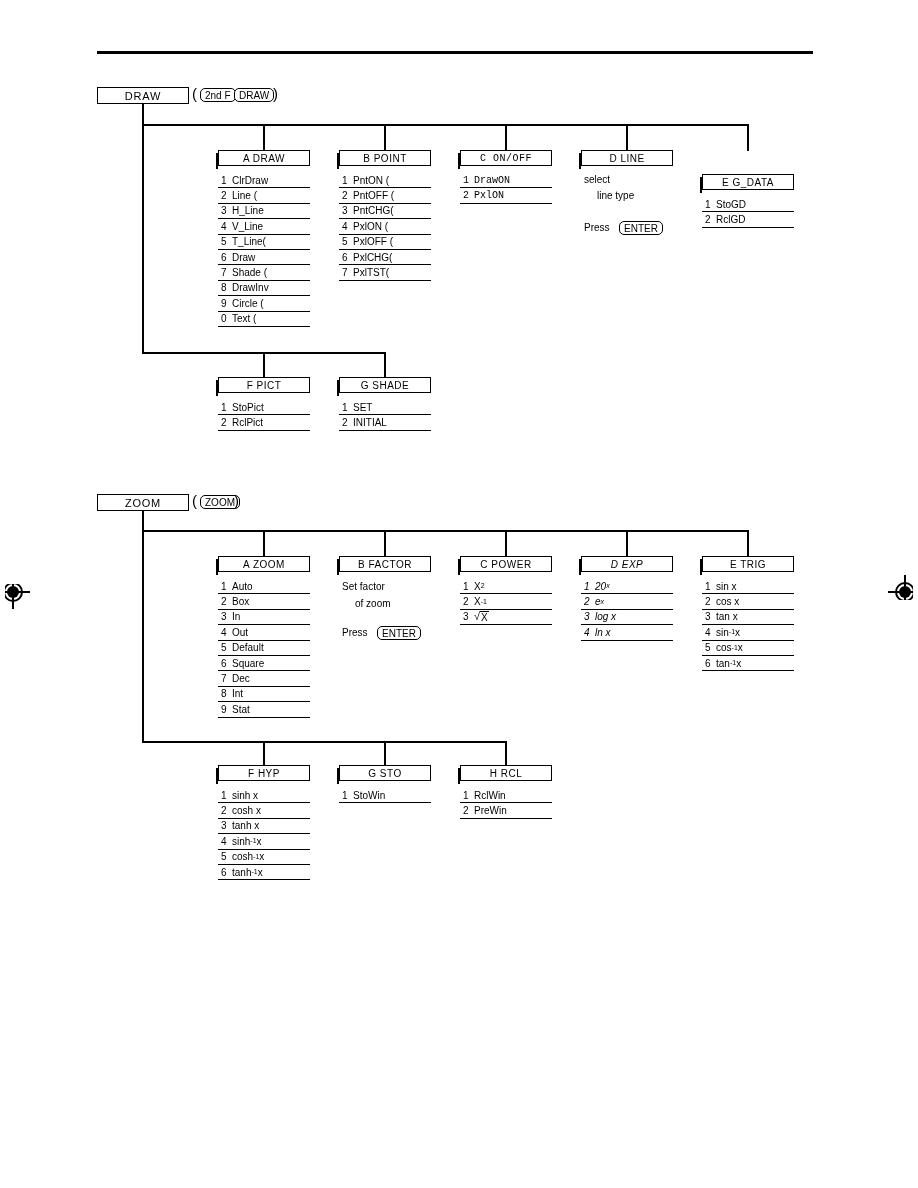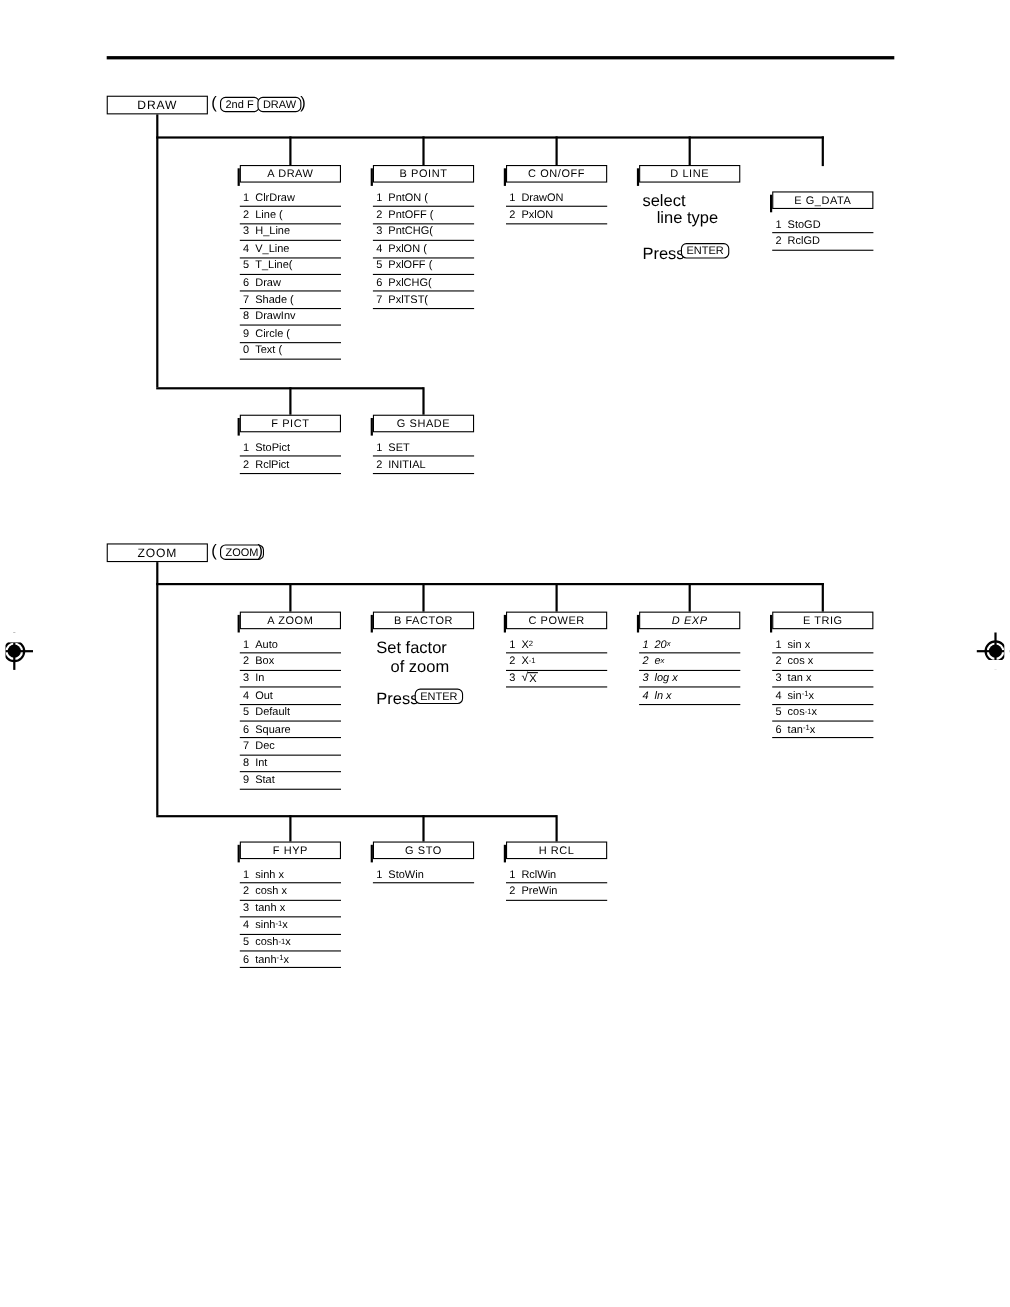--- a/index.html
+++ b/index.html
@@ -84,21 +84,21 @@
   .menu .item .num{display:inline-block;width:11px;}
   .menu .item .lbl{display:inline-block;}
   sup{font-size:7px;vertical-align:super;line-height:0;}
 
   
   .radical{display:inline-flex;align-items:flex-start;}
   .radical .sign{font-size:11px;line-height:11px;}
   .radical .rad{border-top:1.2px solid #000;padding:0 1px;line-height:11px;font-size:10px;}
 
   
-  .note{position:absolute;font-size:15px;white-space:nowrap;}
+  .note{position:absolute;font-size:10px;white-space:nowrap;}
 </style>
 </head>
 <body>
 
 <div class="page">
 
   <div class="headrule" style="left:97px;top:51px;width:716px;height:2.5px;"></div>
 
   <div class="regmark" style="left:-4px;top:575px;">
     <div class="hl"></div>
@@ -213,21 +213,21 @@
           <span class="num">6</span>
           <span class="lbl">PxlCHG(</span>
         </div>
       <div class="item">
           <span class="num">7</span>
           <span class="lbl">PxlTST(</span>
         </div>
     </div>
   </div>
 
-  <div class="menu" style="left:460px;top:150px;">
+  <div class="menu" style="left:460px;top:150px;font-family:Liberation Mono, monospace;">
     <div class="title">C  ON/OFF</div>
     <div class="items">
       <div class="item">
           <span class="num">1</span>
           <span class="lbl">DrawON</span>
         </div>
       <div class="item">
           <span class="num">2</span>
           <span class="lbl">PxlON</span>
         </div>

